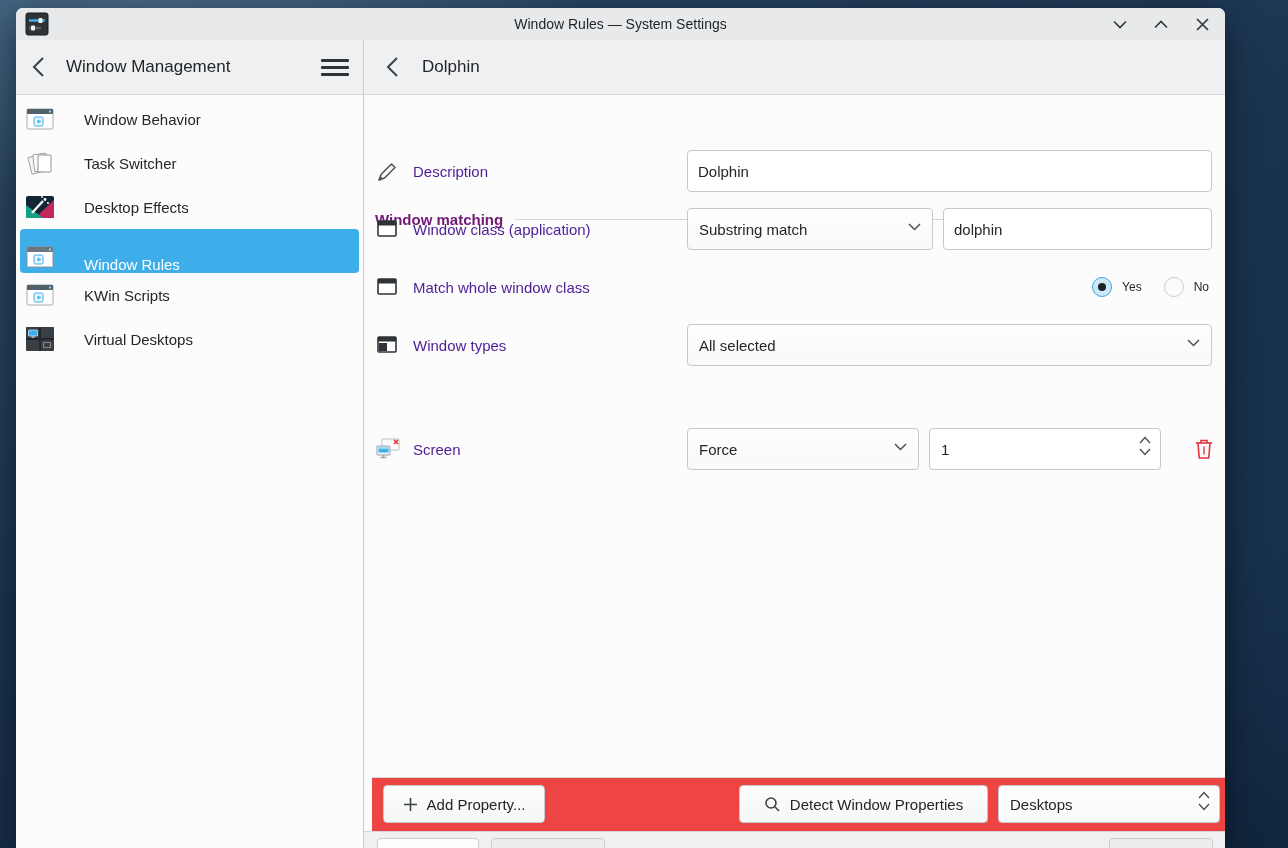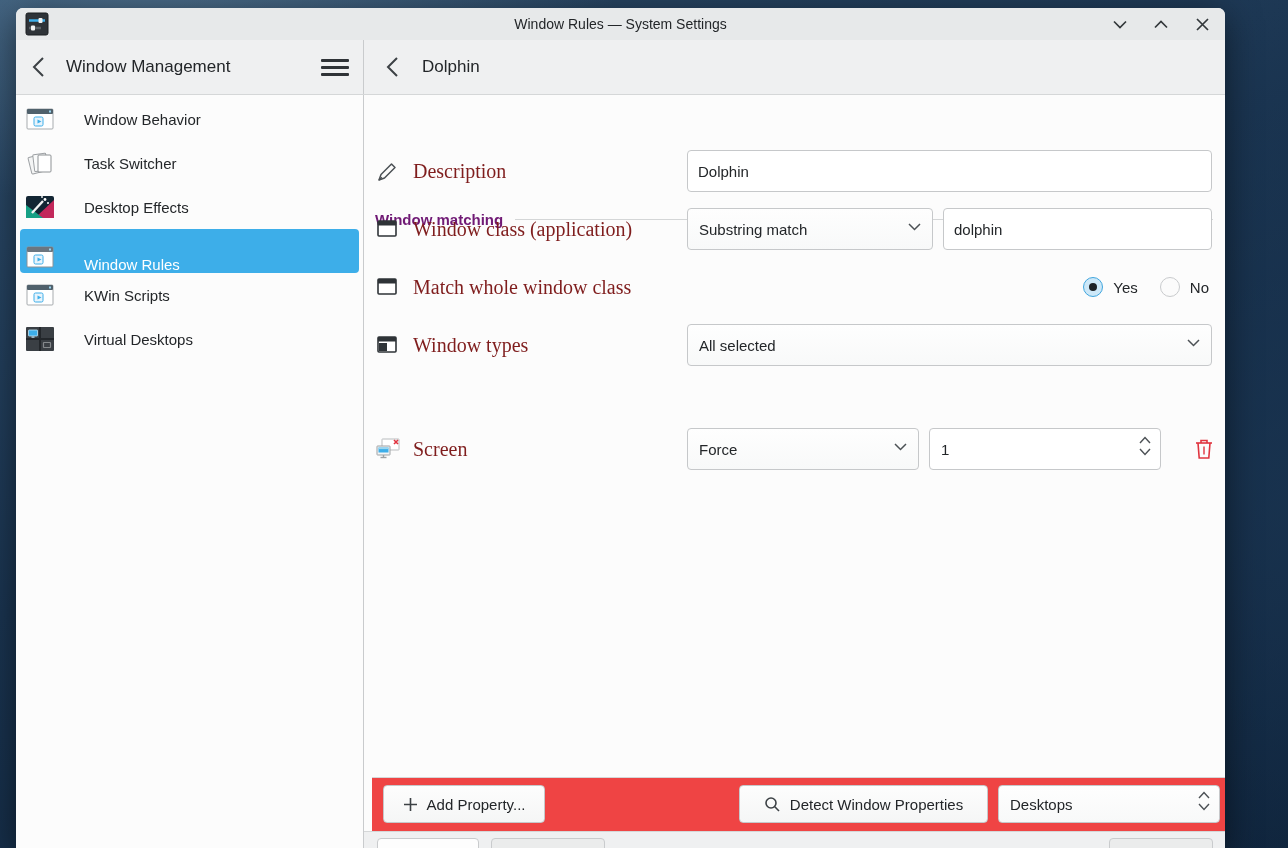--- a/index.html
+++ b/index.html
@@ -41,21 +41,21 @@
     display:flex; align-items:center; gap:28px; font-size:15px; color:#232629; }
   .side-item.selected { background:#3daee9; color:#fff;align-items:flex-end; }
   .side-item .sicon { width:32px; height:32px; flex:none; }
   
   .main { flex:1; position:relative; background:#fcfcfc; }
   .section { position:absolute; left:11px; right:12px; height:24px; display:flex; align-items:center; }
   .section-title { font-weight:bold; font-size:15px; color:#701a75; white-space:nowrap; }
   .section-line { flex:1; height:1px; background:#d4d6d7; margin-left:12px; }
   .frow { position:absolute; left:11px; right:12px; height:42px; display:flex; align-items:center; }
   .ficon { width:24px; height:26px; flex:none; margin-right:14px; }
-  .flabel { font-size:20px; color:#7f1d1d;font-family:Liberation Serif, serif; }
+  .flabel { font-size:15px; color:#4c1d95; }
   .text-input {
     position:absolute; height:42px; border:1px solid #c6c8ca; border-radius:4px;
     background:#fff; font-family:"Liberation Sans",sans-serif; font-size:15px; color:#232629;
     padding:0 10px; outline:none;
   }
   .combo {
     position:absolute; height:42px; border:1px solid #c6c8ca; border-radius:4px;
     background:linear-gradient(#fefefe,#f8f9f9); display:flex; align-items:center;
     font-size:15px; padding:0 35px 0 11px; color:#232629;
   }
@@ -63,21 +63,21 @@
   .spinbox {
     position:absolute; height:42px; border:1px solid #c6c8ca; border-radius:4px;
     background:#fff; display:flex; align-items:center; font-size:15px; padding:0 30px 0 11px;
   }
   .spin-arrows { position:absolute; right:9px; top:7px; display:flex; flex-direction:column; gap:4px; }
   .radio-group { margin-left:auto; display:flex; align-items:center; gap:10px; }
   .radio { width:20px; height:20px; border-radius:50%; position:relative; }
   .radio.on { border:1px solid #41a6de; background:#cde8f8; }
   .radio.on::after { content:""; position:absolute; left:5px; top:5px; width:8px; height:8px; border-radius:50%; background:#1d2226; }
   .radio.off { border:1px solid #c9cbcd; background:#fbfbfb; }
-  .radio-label { font-size:15px; margin-right:12px; }
+  .radio-label { font-size:12px; margin-right:12px; }
   .trash-btn { position:absolute; left:816px; top:8px; width:26px; height:26px; }
   
   .bottom-bar { position:absolute; left:8px; right:0; top:682px; height:54px;
     background:#ef4444; border-top:1px solid #d5d7d8; }
   .btn { position:absolute; top:7px; height:38px; border:1px solid #c6c8ca; border-radius:4px;
     background:linear-gradient(#fdfdfd,#f5f6f6); display:flex; align-items:center; justify-content:center;
     gap:9px; font-size:15px; color:#232629; padding:0 12px; }
   .footer-strip { position:absolute; left:0; right:0; top:736px; height:17px;
     background:#eff0f1; border-top:1px solid #d5d7d8; }
   .stub-btn { position:absolute; top:6px; height:20px; border:1px solid #c9cbcd; border-radius:4px 4px 0 0; }

